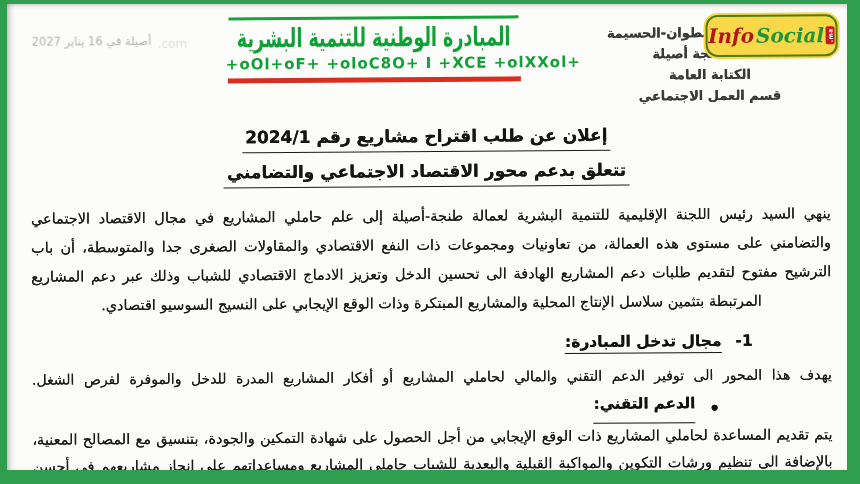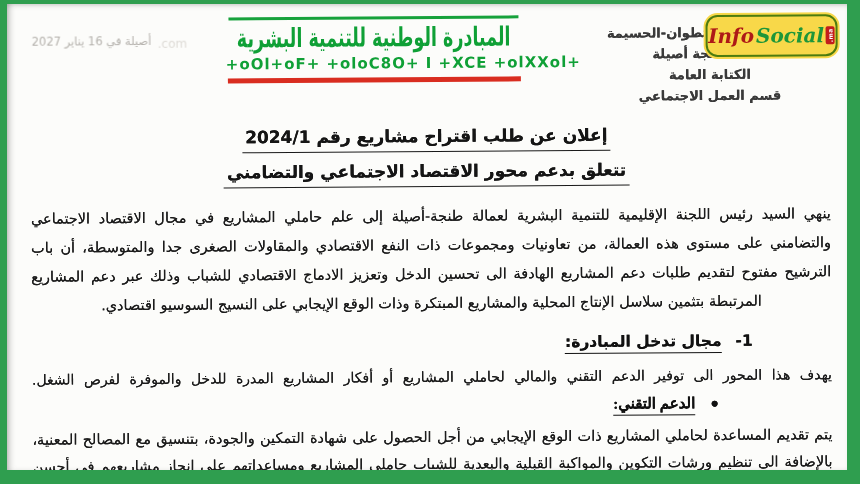--- a/index.html
+++ b/index.html
@@ -87,21 +87,21 @@
   }
   .sec-num{direction:rtl;unicode-bidi:bidi-override;}
   .sec-label{border-bottom:1.6px solid #111;padding-bottom:2px;}
 
   
   .bullet-row{
     position:absolute;right:128px;top:392px;direction:rtl;display:flex;align-items:center;
     gap:14px;font-size:15px;font-weight:bold;color:#111;text-shadow:0 0 .4px #111;
   }
   .bullet-dot{font-size:17px;line-height:1;}
-  .bullet-label{border-bottom:1.6px solid #111;padding-bottom:2px;font-family:Liberation Serif, serif;}
+  .bullet-label{border-bottom:1.6px solid #111;padding-bottom:10px;}
 </style>
 </head>
 <body>
 
 <div class="screen">
   <div class="page">
     <div class="content">
 
       <div class="stamp">أصيلة في 16 يناير 2027</div>
       <div class="watermark">.com</div>

